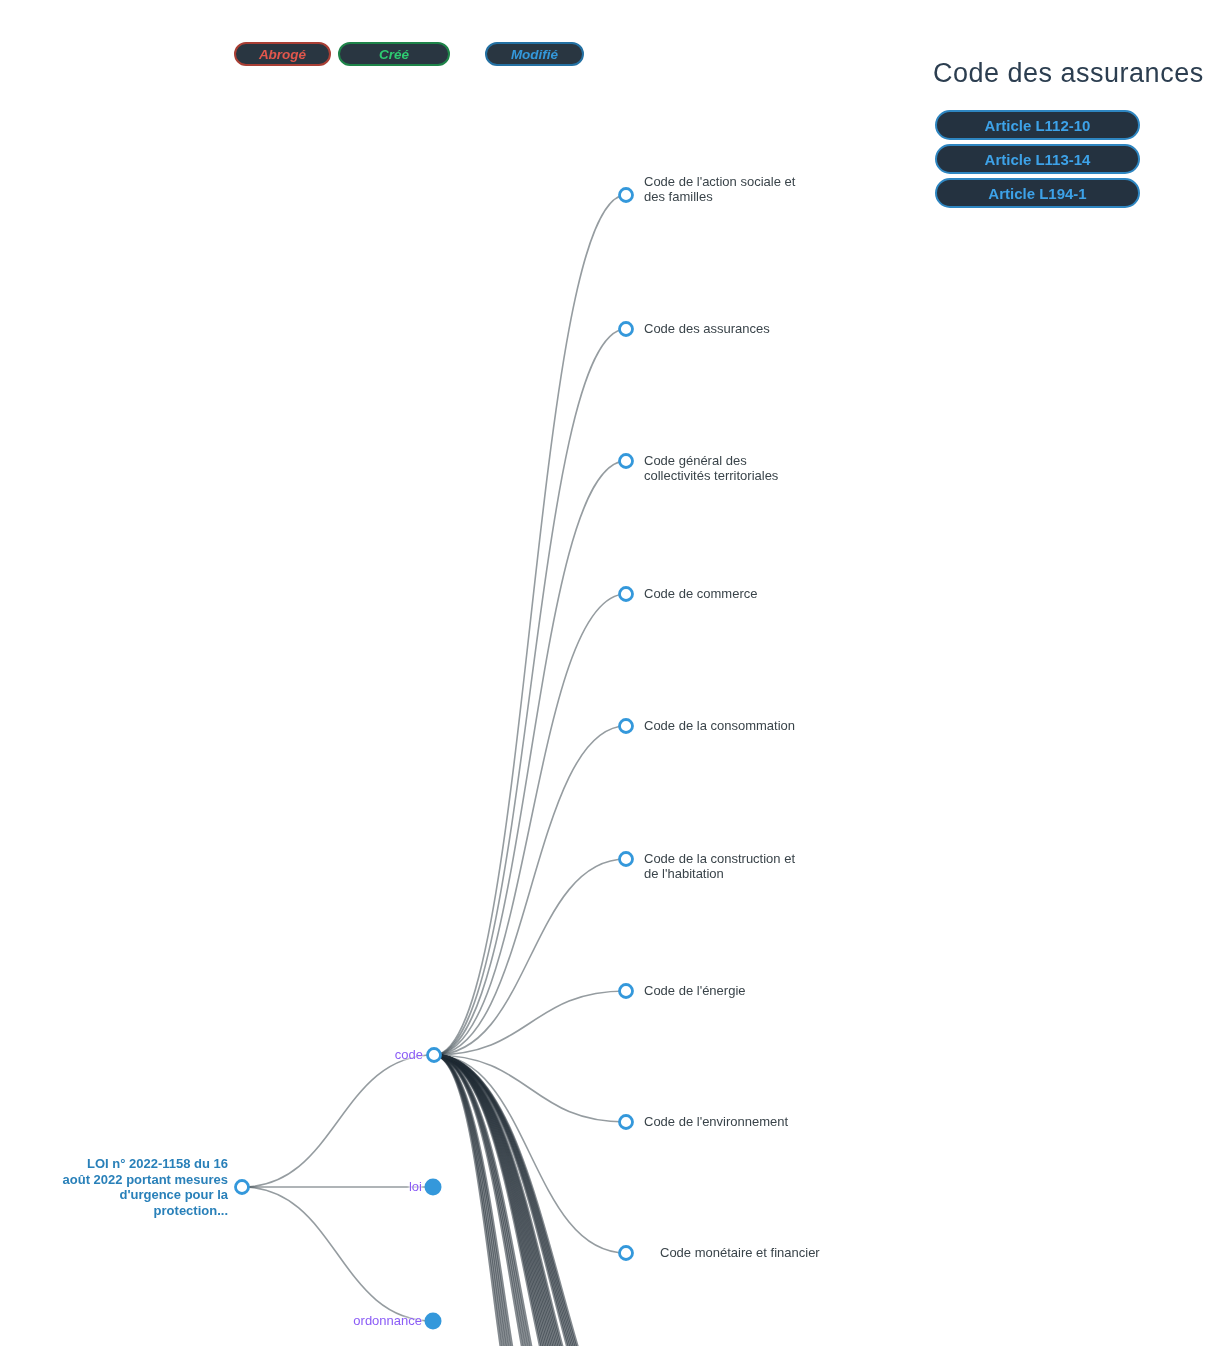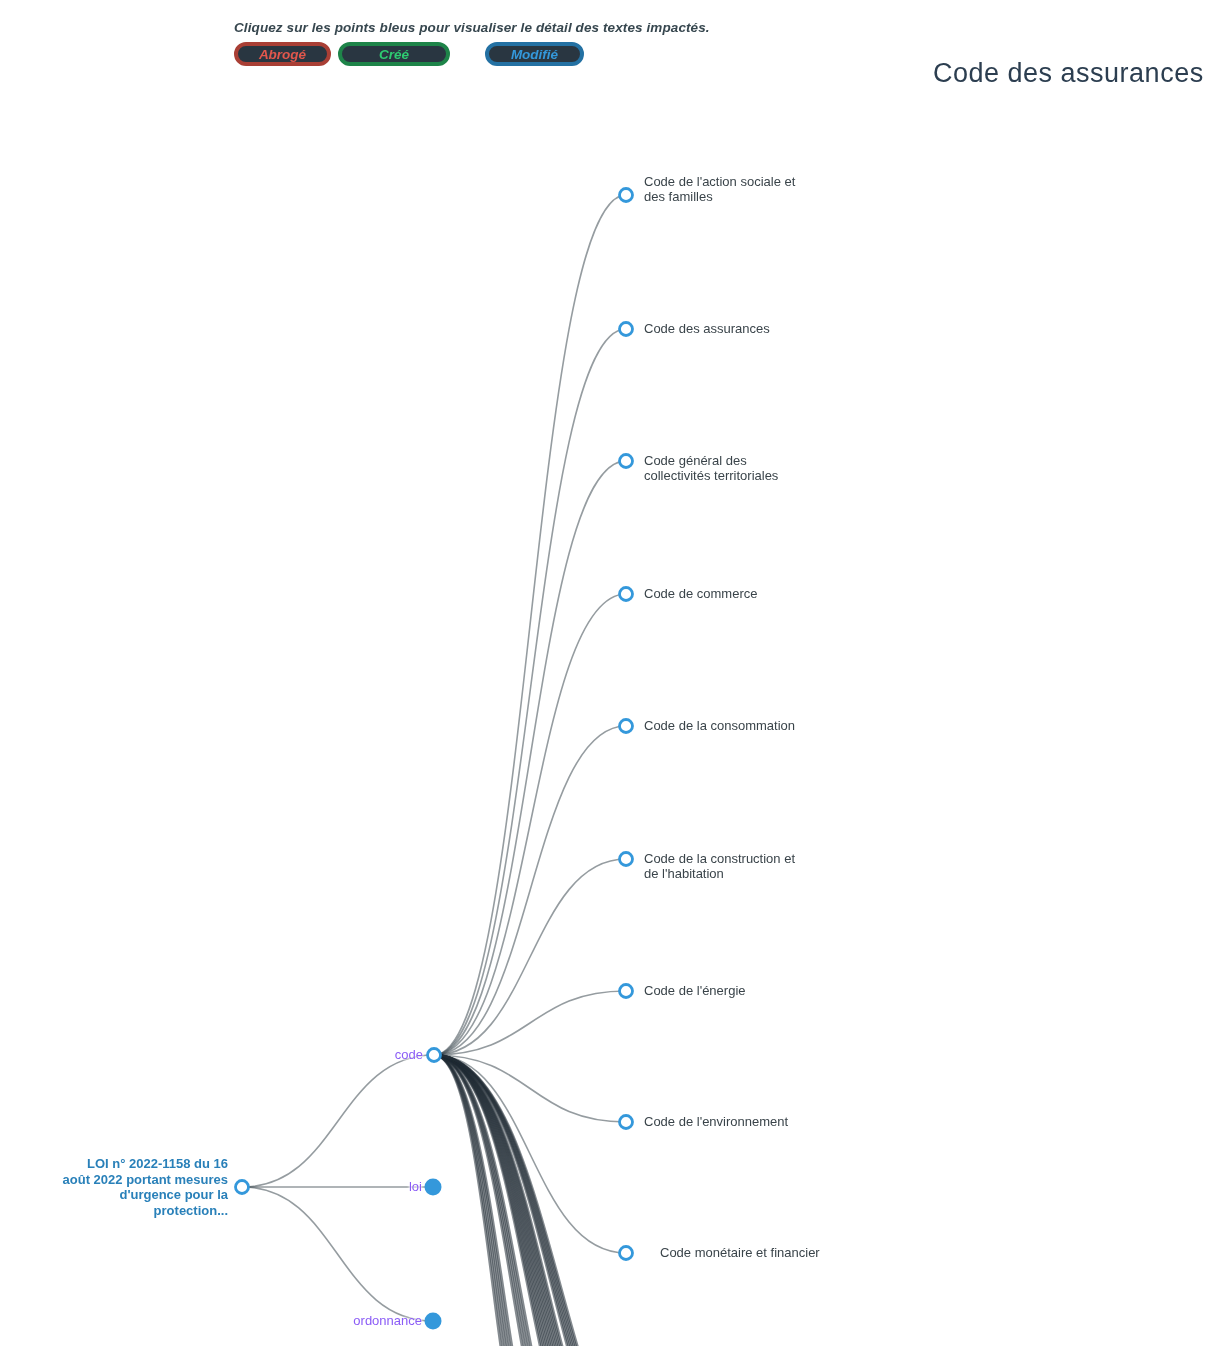--- a/index.html
+++ b/index.html
@@ -12,21 +12,21 @@
   
   .instruction{
     position:absolute;left:234px;top:20px;
     font-size:13.5px;font-style:italic;font-weight:bold;
     color:#37474f;letter-spacing:.1px;
   }
   
   .legend{position:absolute;left:234px;top:42px;display:flex;gap:7px;}
   .pill{
     height:24px;border-radius:13px;background:#293641;
-    border:4px solid #84cc16;box-sizing:border-box;
+    border:2px solid #84cc16;box-sizing:border-box;
     display:flex;align-items:center;justify-content:center;
     font-size:13.5px;font-style:italic;font-weight:bold;
     cursor:pointer;
   }
   
   .panel-title{
     position:absolute;left:933px;top:58px;
     font-size:27px;font-weight:500;color:#2c3e50;letter-spacing:.5px;
   }
   .articles{position:absolute;left:935px;top:110px;display:flex;flex-direction:column;gap:4px;}
@@ -56,29 +56,33 @@
   .leaf-label{
     position:absolute;color:#3a444a;font-size:13px;line-height:15px;
     white-space:nowrap;
   }
 </style>
 </head>
 <body>
 
 <div class="stage">
 
-  <div class="instruction">Cliquez sur les points bleus pour visualiser le détail des textes impactés.</div>
 
   <div class="legend" id="legend">
       <div class="pill" style="width: 97px; border-color: rgb(169, 63, 53); color: rgb(226, 87, 76);">Abrogé</div>
       <div class="pill" style="width: 112px; border-color: rgb(30, 132, 73); color: rgb(46, 204, 113);">Créé</div>
       <div class="pill" style="width: 99px; border-color: rgb(36, 113, 163); color: rgb(52, 152, 219); margin-left: 28px;">Modifié</div>
     </div>
 
   <div class="panel-title">Code des assurances</div>
+  <div class="articles" id="articles">
+      <div class="article-btn">Article L112-10</div>
+      <div class="article-btn">Article L113-14</div>
+      <div class="article-btn">Article L194-1</div>
+    </div>
 
   <svg id="tree-svg" width="1206" height="1346">
     <g id="edges-layer">
         <path class="edge" d="M242,1187 C338,1187 338,1055 434,1055"></path>
         <path class="edge" d="M242,1187 C337.5,1187 337.5,1187 433,1187"></path>
         <path class="edge" d="M242,1187 C337.5,1187 337.5,1321 433,1321"></path>
         <path class="edge" d="M434,1055 C530,1055 530,195 626,195"></path>
         <path class="edge" d="M434,1055 C530,1055 530,329 626,329"></path>
         <path class="edge" d="M434,1055 C530,1055 530,461 626,461"></path>
         <path class="edge" d="M434,1055 C530,1055 530,594 626,594"></path>

